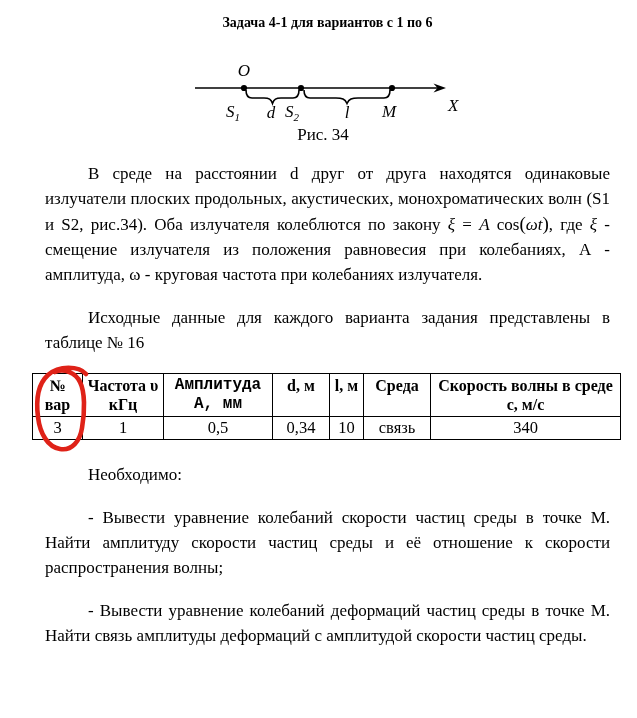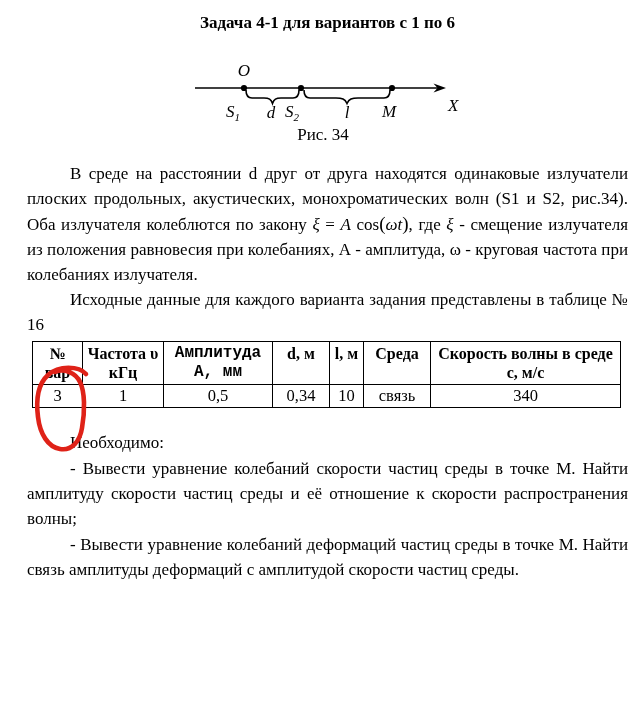--- a/index.html
+++ b/index.html
@@ -5,32 +5,32 @@
   * { margin: 0; padding: 0; box-sizing: border-box; }
   html, body { background: #ffffff; }
   body {
     width: 637px; height: 718px;
     position: relative; overflow: hidden;
     font-family: "Liberation Serif", "DejaVu Serif", serif;
     font-size: 17px; color: #000;
   }
   .doc { padding: 10px 9px 0 27px; }
   .title {
-    font-size: 17px; font-weight: bold; text-align: center;
+    font-size: 14px; font-weight: bold; text-align: center;
     line-height: 25px;
     font-family: Liberation Serif, serif;
   }
   .figure-wrap { text-align: center; margin-top: 18px; height: 92px; }
   .figure-wrap svg { display: inline-block; }
   .fig-label { font-family: "Liberation Serif", serif; font-size: 17px; font-style: italic; }
   .fig-sub { font-size: 11px; font-style: italic; }
   .fig-caption { font-family: "Liberation Serif", serif; font-size: 17px; font-style: normal; }
   .para {
     text-align: justify; text-indent: 43px;
-    line-height: 25px; margin: 0;
+    line-height: 25px; margin: 18px;
   }
   .p1 { margin-top: 16px; }
   .mi { font-style: italic; }
   .paren { font-size: 19px; }
   .data-table {
     border-collapse: collapse; margin-top: 4px; margin-left: 5px;
     width: 576px; table-layout: fixed;
   }
   .data-table th, .data-table td {
     border: 1.6px solid #000; text-align: center; vertical-align: top;

